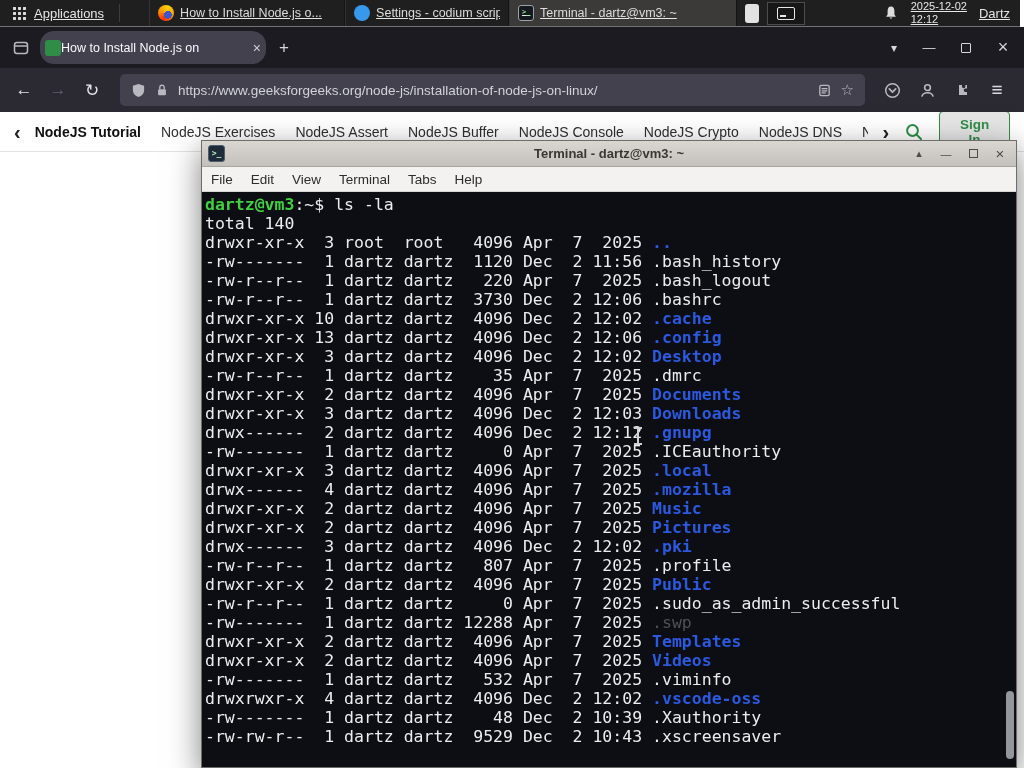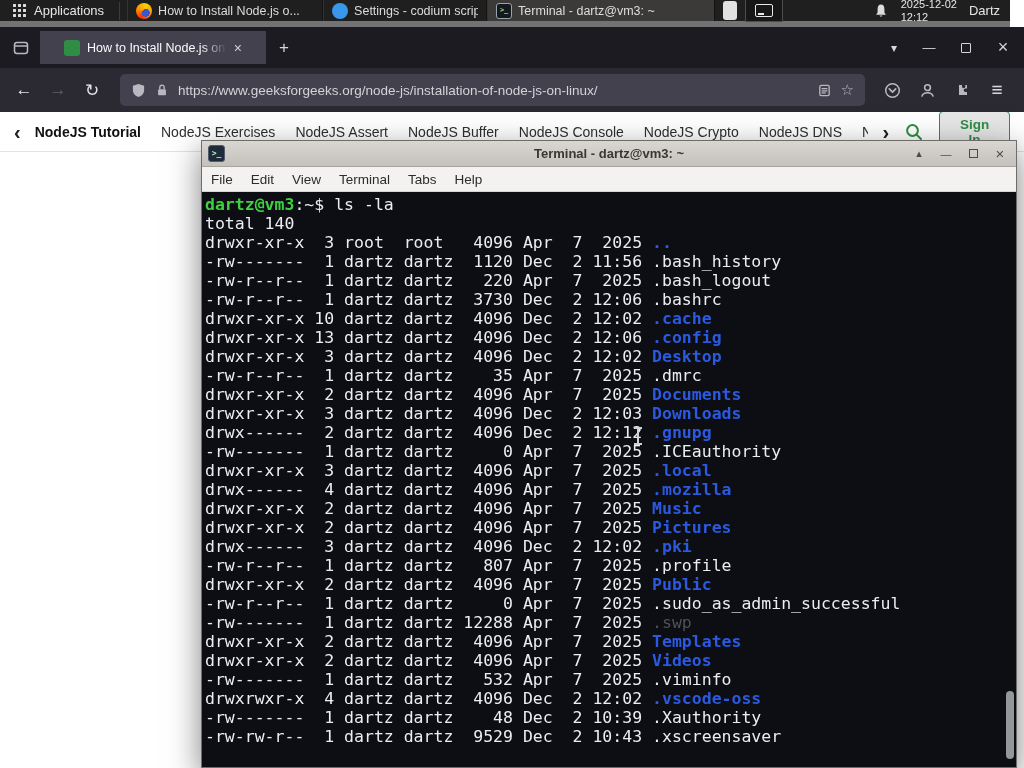--- a/index.html
+++ b/index.html
@@ -5,22 +5,22 @@
   * { margin:0; padding:0; box-sizing:border-box; }
   html,body { width:1024px; height:768px; }
   body { font-family:"Liberation Sans", sans-serif; background:#000; }
   button { background:none; border:none; font:inherit; color:inherit; padding:0; }
 
   .screen { position:relative; width:1024px; height:768px; overflow:hidden; background:#fff;
             --term-bg:#0c0e13; --term-fg:#ebedef; --term-green:#3fd13f; --term-blue:#2b59e0;
             --term-dim:#4d5257; --gfg-green:#2f8d46; }
 
   
-  .panel { position:absolute; top:0; left:0; right:14px; height:27px; background:#201f1f;
-           border-bottom:6px solid #737373; display:flex; align-items:center; color:#e6e6e6; z-index:50; }
+  .panel { position:absolute; top:0; left:0; right:4px; height:27px; background:#201f1f;
+           border-bottom:1px solid #737373; display:flex; align-items:center; color:#e6e6e6; z-index:50;text-decoration:underline; }
   .apps-btn { display:flex; align-items:center; gap:7px; padding:0 12px; height:100%; }
   .grid-icon { width:15px; height:15px;
       background-image:radial-gradient(circle, #dcdcdc 1.4px, transparent 1.6px);
       background-size:5px 5px; }
   .apps-label { font-size:13px; }
   .psep { width:1px; height:18px; background:#3d3d3d; margin:0 3px; }
   .taskbar { display:flex; height:100%; align-items:stretch; margin-left:4px; }
   .task-btn { display:flex; align-items:center; gap:6px; padding:0 8px;
               border-left:1px solid #333; border-right:1px solid #141414;
               font-size:12.5px; color:#dcdcdc; overflow:hidden; }
@@ -41,22 +41,22 @@
   .panel-right { margin-left:auto; display:flex; align-items:center; gap:12px; padding-right:10px; }
   .bell { display:flex; align-items:center; }
   .clock { text-align:left; font-size:11px; line-height:1.15; }
   .user-label { font-size:13px;text-align:center; }
 
   
   .tabbar { position:absolute; top:27px; left:0; right:0; height:41px; background:#1c1b22;
             display:flex; align-items:center; z-index:5; }
   .fxview { width:28px; height:28px; margin-left:7px; border-radius:4px;
             display:flex; align-items:center; justify-content:center; }
-  .tab { display:flex; align-items:center; gap:7px; width:226px; height:33px; margin-left:5px;
-         background:#42414d; border-radius:0; padding:0 24px; color:#fbfbfe; font-size:12.5px; }
+  .tab { display:flex; align-items:center; width:226px; height:33px; margin-left:5px;
+         background:#42414d; border-radius:14px; padding:0 5px; color:#fbfbfe; font-size:12.5px; }
   .favicon { flex:0 0 16px; width:16px; height:16px; border-radius:3px; background:var(--gfg-green);
              color:#fff; font:700 9px/16px "Liberation Sans", sans-serif; text-align:center; }
   .tab-title { flex:1; white-space:nowrap; overflow:hidden;
       -webkit-mask-image:linear-gradient(90deg,#000 82%,transparent);
       mask-image:linear-gradient(90deg,#000 82%,transparent); }
   .tab-close { font-size:14px; color:#cfcfd8; }
   .newtab { width:28px; height:28px; margin-left:4px; color:#d6d6dd; font-size:17px;
             display:flex; align-items:center; justify-content:center; }
   .tab-right { margin-left:auto; display:flex; align-items:center; gap:3px; padding-right:4px; }
   .chev { width:30px; height:28px; color:#d6d6dd; font-size:12px;
@@ -135,21 +135,21 @@
 
 <div class="screen" style="--term-bg: #0c0e13; --term-fg: #ebedef; --term-green: #3fd13f; --term-blue: #2b59e0; --term-dim: #4d5257; --gfg-green: #2f8d46;">
 
   <div class="panel">
     <div class="apps-btn">
       <span class="grid-icon"></span>
       <span class="apps-label">Applications</span>
     </div>
     <div class="psep"></div>
     <div class="taskbar">
-        <button class="task-btn" style="width: 196px;">
+        <button class="task-btn" style="width: 196px; margin-left: 22px;">
           <span class="ticon icon-firefox"></span>
           <span class="tlabel">How to Install Node.js o...</span>
         </button>
         <button class="task-btn" style="width: 164px;">
           <span class="ticon icon-codium"></span>
           <span class="tlabel">Settings - codium script...</span>
         </button>
         <button class="task-btn active" style="width: 228px;">
           <span class="ticon icon-terminal">&gt;_</span>
           <span class="tlabel">Terminal - dartz@vm3: ~</span>

